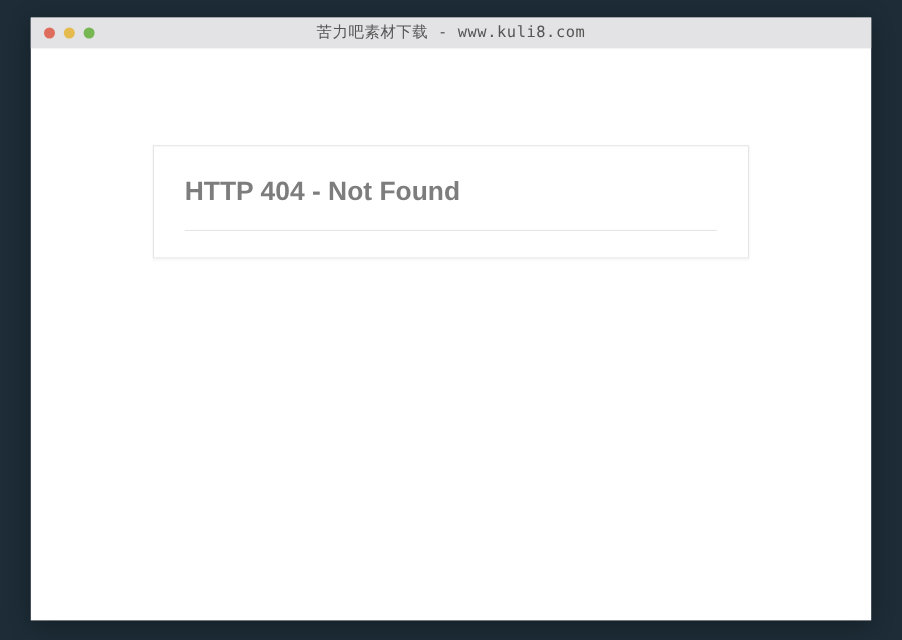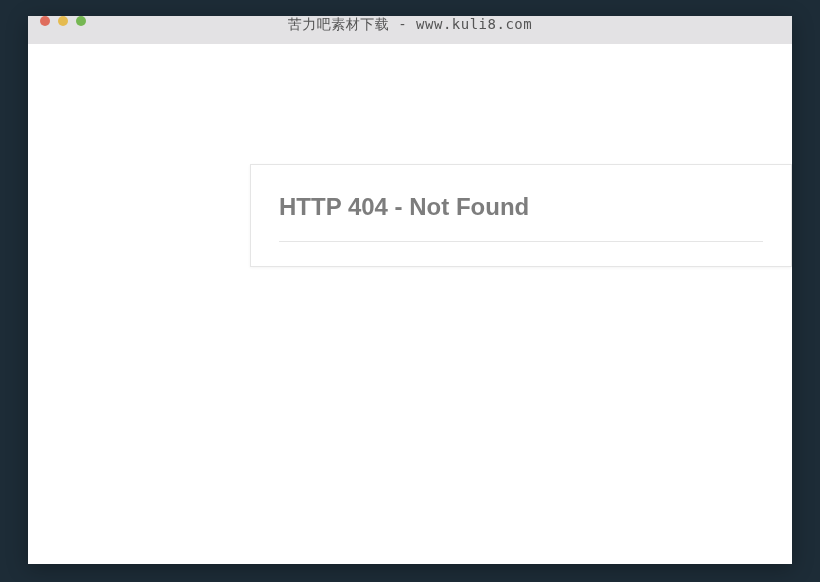--- a/index.html
+++ b/index.html
@@ -16,21 +16,21 @@
       left: 28px;
       width: 764px;
       height: 548px;
       background: #fff;
       box-shadow: 0 4px 20px rgba(0,0,0,0.3);
     }
     .titlebar {
       height: 28px;
       background: #e3e2e4;
       display: flex;
-      align-items: flex-start;
+      align-items: center;
       padding: 0 12px;
       position: relative;
     }
     .traffic-lights {
       display: flex;
       gap: 8px;
       position: absolute;
       left: 12px;
     }
     .traffic-light {
@@ -43,23 +43,23 @@
     .tl-green { background: #76b753; }
     .window-title {
       flex: 1;
       text-align: center;
       font-size: 14px;
       color: #555;
       font-family: "SimSun", "Microsoft YaHei", monospace;
       letter-spacing: 0.5px;
     }
     .content {
-      padding-top: 120px;
+      padding-top: 88px;
       display: flex;
-      justify-content: flex-end;
+      justify-content: center;
     }
     .error-box {
       width: 542px;
       border: 1px solid #e5e5e5;
       padding: 28px 28px 24px 28px;
       box-shadow: 0 1px 3px rgba(0,0,0,0.05);
     }
     .error-title {
       font-size: 24px;
       font-weight: bold;

